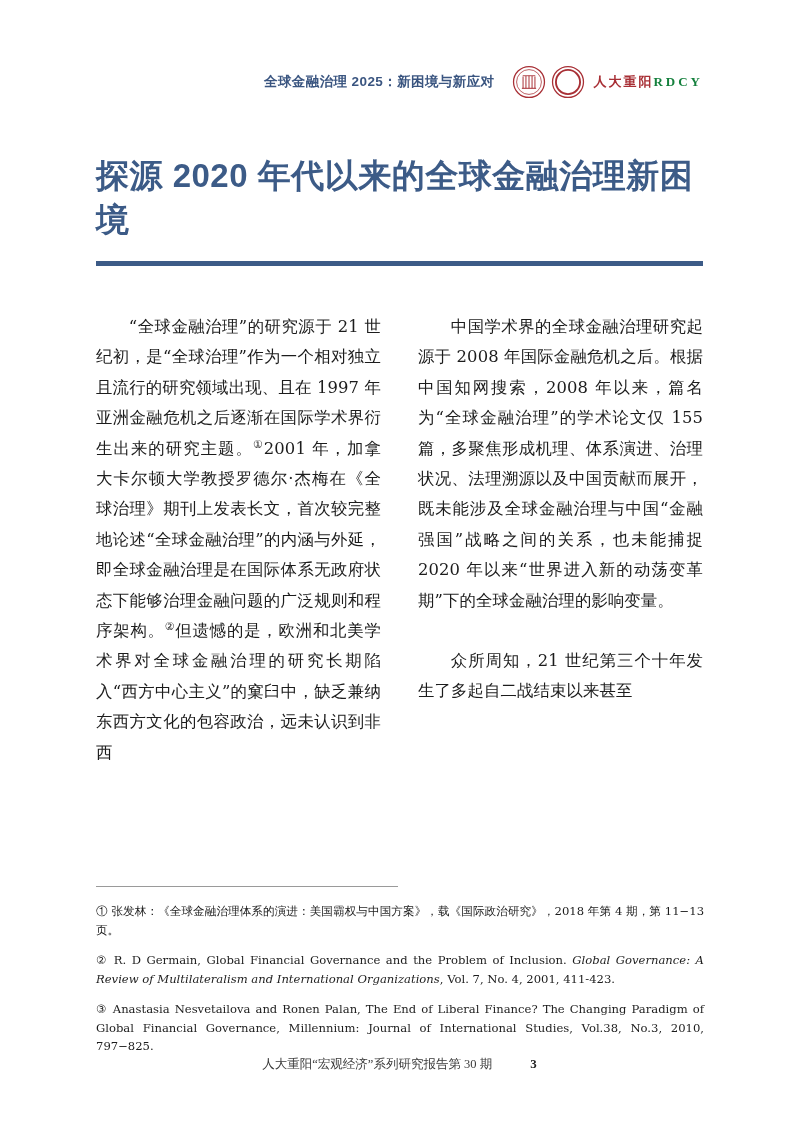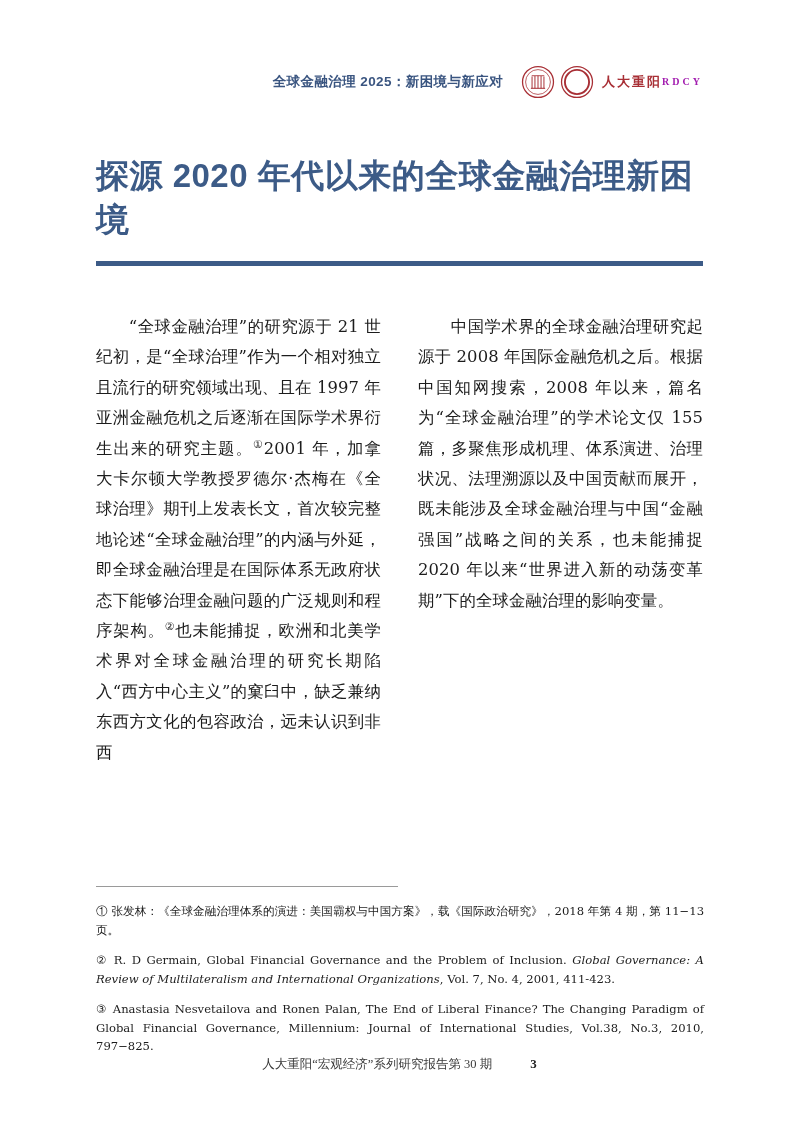--- a/index.html
+++ b/index.html
@@ -67,23 +67,23 @@
     white-space: nowrap;
   }
   .logo-rule {
     width: 100%;
     height: 1.6px;
     background: #a82f35;
     margin: 1px 0 1px 0;
   }
   .logo-en {
     font-family: "Liberation Serif", "DejaVu Serif", serif;
-    font-size: 10px;
-    font-weight: bold;
-    color: #a21caf;
+    font-size: 13px;
+    font-weight: bold;
+    color: #15803d;
     letter-spacing: 3px;
     line-height: 1.05;
     white-space: nowrap;
   }
 
   
   .article-title {
     position: absolute;
     left: 96px;
     top: 132px;
@@ -217,25 +217,26 @@
       </div>
     </div>
   </div>
 
   <h1 class="article-title">探源 2020 年代以来的全球金融治理新困境</h1>
   <div class="title-rule"></div>
 
   <div class="body-cols">
 
     <div class="col">
-      <p><span>“全球金融治理”的研究源于 21 世纪初，是“全球治理”作为一个相对独立且流行的研究领域出现、且在 1997 年亚洲金融危机之后逐渐在国际学术界衍生出来的研究主题。</span><span class="fn-ref">①</span><span>2001 年，加拿大卡尔顿大学教授罗德尔·杰梅在《全球治理》期刊上发表长文，首次较完整地论述“全球金融治理”的内涵与外延，即全球金融治理是在国际体系无政府状态下能够治理金融问题的广泛规则和程序架构。</span><span class="fn-ref">②</span><span>也未能捕捉，欧洲和北美学术界对全球金融治理的研究长期陷入“西方中心主义”的窠臼中，缺乏兼纳东西方文化的包容政治，远未认识到非西</span></p>
+      <p><span>“全球金融治理”的研究源于 21 世纪初，是“全球治理”作为一个相对独立且流行的研究领域出现、且在 1997 年亚洲金融危机之后逐渐在国际学术界衍生出来的研究主题。</span><span class="fn-ref">①</span><span>2001 年，加拿大卡尔顿大学教授罗德尔·杰梅在《全球治理》期刊上发表长文，首次较完整地论述“全球金融治理”的内涵与外延，即全球金融治理是在国际体系无政府状态下能够治理金融问题的广泛规则和程序架构。</span><span class="fn-ref">②</span><span>但遗憾的是，欧洲和北美学术界对全球金融治理的研究长期陷入“西方中心主义”的窠臼中，缺乏兼纳东西方文化的包容政治，远未认识到非西</span></p>
     </div>
 
     <div class="col">
       <p>中国学术界的全球金融治理研究起源于 2008 年国际金融危机之后。根据中国知网搜索，2008 年以来，篇名为“全球金融治理”的学术论文仅 155 篇，多聚焦形成机理、体系演进、治理状况、法理溯源以及中国贡献而展开，既未能涉及全球金融治理与中国“金融强国”战略之间的关系，也未能捕捉 2020 年以来“世界进入新的动荡变革期”下的全球金融治理的影响变量。</p>
+      <p>众所周知，21 世纪第三个十年发生了多起自二战结束以来甚至</p>
     </div>
 
   </div>
 
   <div class="fn-sep"></div>
   <div class="footnotes">
     <p class="fn"><span>①</span><span> 张发林：《全球金融治理体系的演进：美国霸权与中国方案》，载《国际政治研究》，2018 年第 4 期，第 11−13 页。</span></p>
 
     <p class="fn"><span>②</span><span> R. D Germain, Global Financial Governance and the Problem of Inclusion. </span><span class="it">Global Governance: A Review of Multilateralism and International Organizations</span><span>, Vol. 7, No. 4, 2001, 411-423.</span></p>
 

